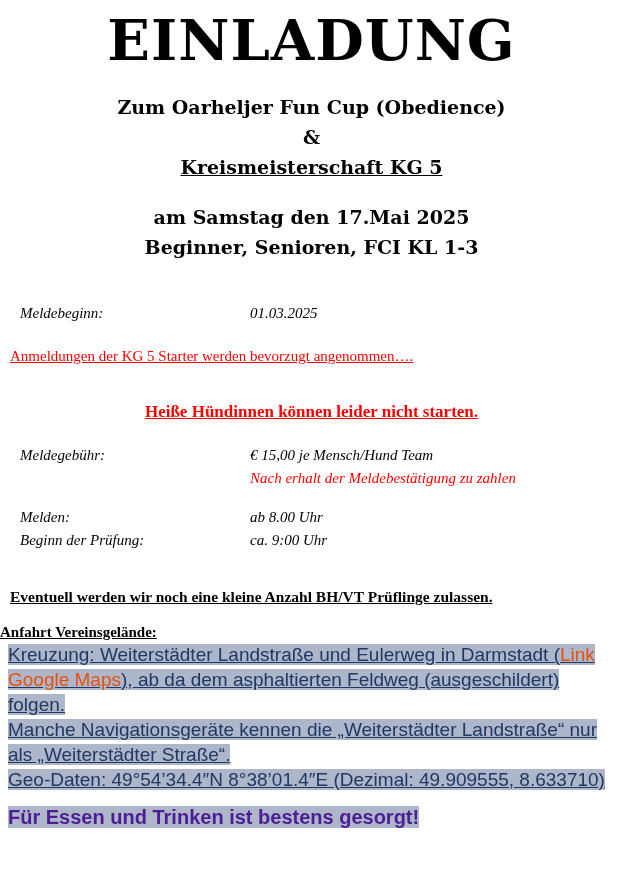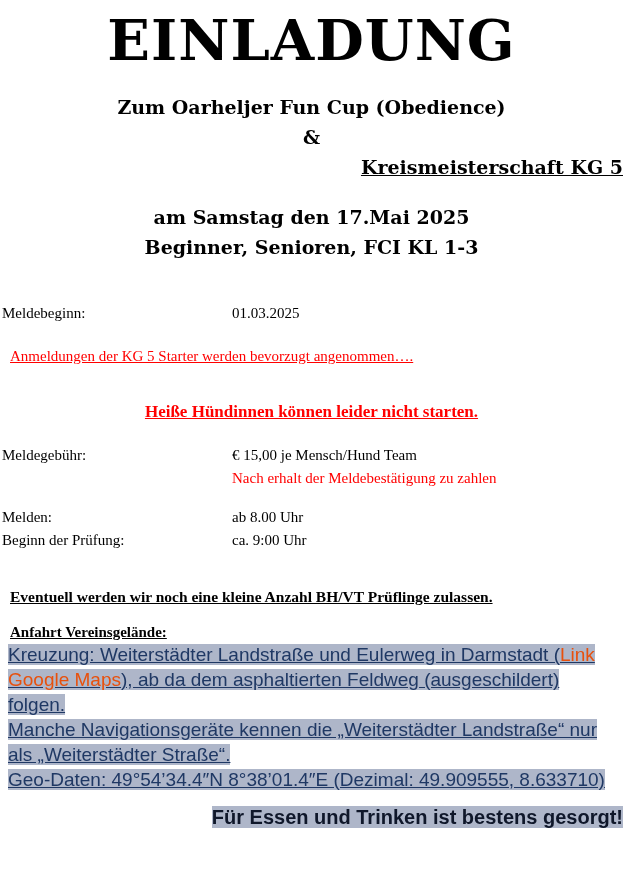--- a/index.html
+++ b/index.html
@@ -12,55 +12,55 @@
     margin:8px; text-align:center;
     font-family:"DejaVu Serif", serif; font-weight:bold;
     font-size:56px; line-height:60px; letter-spacing:1px;
   }
   .subtitle {
     text-align:center; font-family:"DejaVu Serif", serif; font-weight:bold;
     font-size:19px; line-height:30px;
   }
   .mt-sub1 { margin-top:22px; }
   .mt-date { margin-top:20px; }
-  .underline { text-decoration:underline;text-align:right; }
-  .content { padding-left:2px; padding-right:8px; }
+  .underline { text-decoration:underline; }
+  .content { padding-left:20px; padding-right:8px;font-style:italic; }
   .row { display:flex; font-size:15px; line-height:23px; }
   .row .label { width:230px; flex:0 0 230px; }
   .rows-1 { margin-top:40px; }
   .mt-fee { margin-top:21px; }
   .mt-times { margin-top:16px; }
   .red { color:#ff0000; }
   .kg5-note {
     margin-top:20px; font-size:15px; line-height:23px;
     color:#ff0000; text-decoration:underline; padding-left:10px;
   }
   .bitches-note {
     margin-top:32px; text-align:center; font-size:17px; line-height:23px;
     font-weight:bold; color:#ff0000; text-decoration:underline;
   }
   .bhvt-note {
     margin-top:33px; padding-left:10px; font-size:15.5px; line-height:23px;
     font-weight:bold; text-decoration:underline;
   }
   .directions-heading {
-    margin-top:14px; padding-left:10px; font-size:15px; line-height:20px;
+    margin-top:14px; font-size:15px; line-height:20px;
     font-weight:bold; text-decoration:underline;
   }
   .directions {
     padding-left:8px; padding-right:4px;
     font-family:"Liberation Sans", sans-serif;
     font-size:19px; line-height:25px; color:#1f3864;text-decoration:underline;
   }
   .hl { background:#aeb6c9; }
   .link { color:#e8500c; }
   .catering {
     margin-top:12px; padding-left:8px;
     font-family:"Liberation Sans", sans-serif;
-    font-size:20px; line-height:26px; font-weight:bold; color:#0f172a;text-align:right;
+    font-size:20px; line-height:26px; font-weight:bold; color:#4c1d95;
   }
 </style>
 </head>
 <body>
 
 <div class="page">
 
   <h1 class="title">EINLADUNG</h1>
 
   <div class="subtitle mt-sub1">Zum Oarheljer Fun Cup (Obedience)</div>

